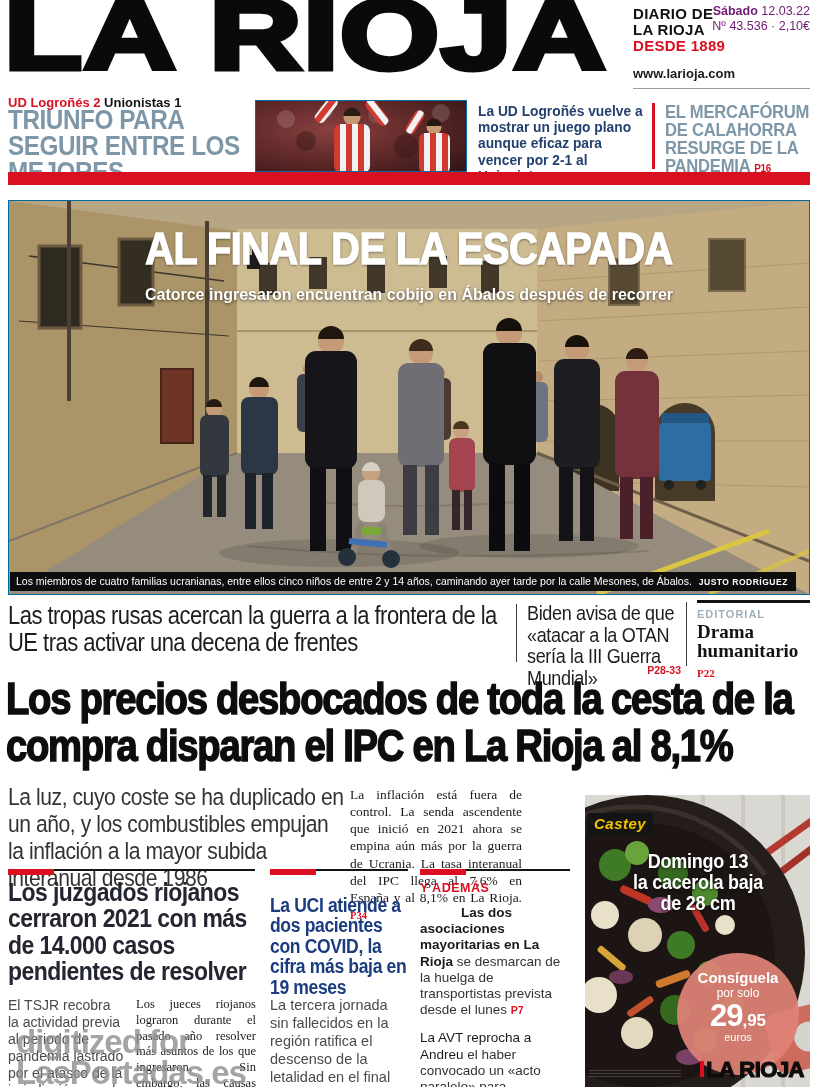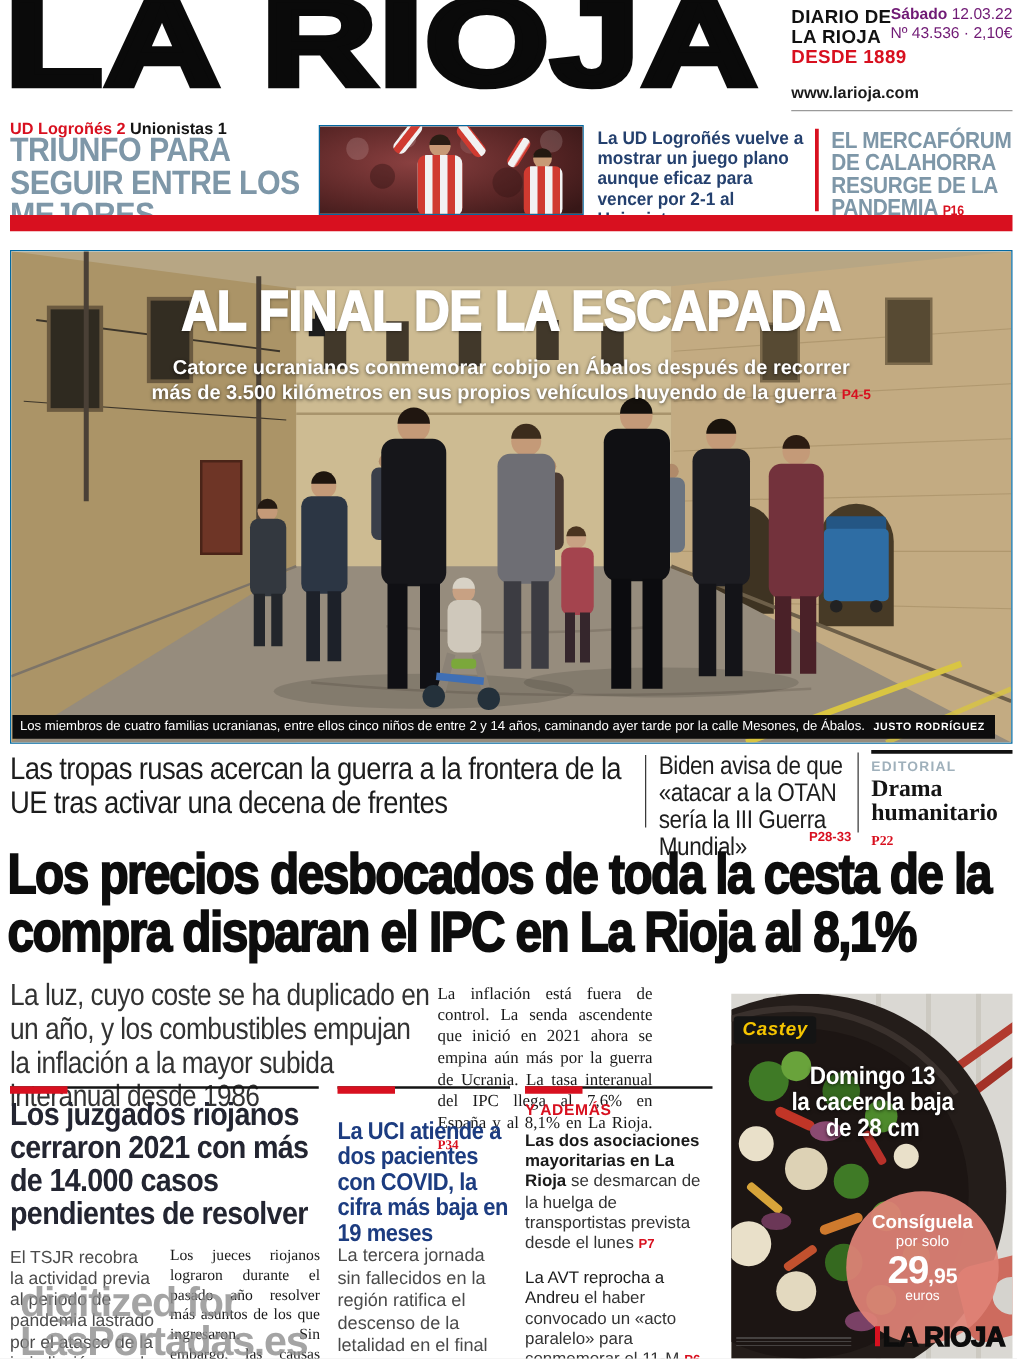--- a/index.html
+++ b/index.html
@@ -255,25 +255,21 @@
         <rect x="611" y="276" width="13" height="62" fill="#4a2128"></rect>
           <rect x="631" y="276" width="13" height="62" fill="#4a2128"></rect>
       </g>
     </svg>
 
     
     <div class="abs" style="left:0;right:0;top:22px;text-align:center;transform:scaleX(.88);transform-origin:center top;">
       <span class="whead" style="font-weight:bold;font-size:45px;letter-spacing:-.5px;-webkit-text-stroke:1.5px #fff;">AL FINAL DE LA ESCAPADA</span>
     </div>
     <div class="abs whead" style="left:0;right:0;top:84px;text-align:center;font-weight:bold;font-size:16px;line-height:1.22;">
-      <div>Catorce ucranianos conmemorar cobijo en Ábalos después de recorrer</div>
-      <div>
-        <span>más de 3.500 kilómetros en sus propios vehículos huyendo de la guerra</span>
-        <span class="pref" style="font-size:11px;text-shadow:none;">P4-5</span>
-      </div>
+      <div>Catorce ingresaron encuentran cobijo en Ábalos después de recorrer</div>
     </div>
 
     <div class="caption-strip">
       <span>Los miembros de cuatro familias ucranianas, entre ellos cinco niños de entre 2 y 14 años, caminando ayer tarde por la calle Mesones, de Ábalos.</span>
       <span class="credit">JUSTO RODRÍGUEZ</span>
     </div>
   </div>
 
   <div class="abs" style="left:0;top:600px;width:818px;height:70px;">
     <div class="abs" style="left:8px;top:2px;width:576px;">
@@ -339,21 +335,21 @@
     </div>
   </div>
 
   <div class="abs" style="left:420px;top:869px;width:150px;height:218px;">
     <div class="toprule">
         <div class="blk"></div>
         <div class="red"></div>
       </div>
     <div style="margin-top:6px;font-size:12.5px;font-weight:bold;color:var(--red);letter-spacing:.5px;">Y ADEMÁS</div>
     <div style="margin-top:10px;font-size:13.5px;line-height:1.2;color:#333;">
-      <span style="font-weight:bold;color:#1a1a1a;">Las dos asociaciones mayoritarias en La Rioja</span>
+      <span style="font-weight:bold;color:#1a1a1a;margin-left:41px;">Las dos asociaciones mayoritarias en La Rioja</span>
       <span>se desmarcan de la huelga de transportistas prevista desde el lunes</span>
       <span class="pref" style="font-size:10.5px;">P7</span>
     </div>
     <div style="margin-top:12px;font-size:13.5px;line-height:1.2;color:#333;">
       <span style="font-weight:normal;color:#1a1a1a;">La AVT reprocha a Andreu</span>
       <span>el haber convocado un «acto paralelo» para conmemorar el 11-M</span>
       <span class="pref" style="font-size:10.5px;">P6</span>
     </div>
 
   </div>

